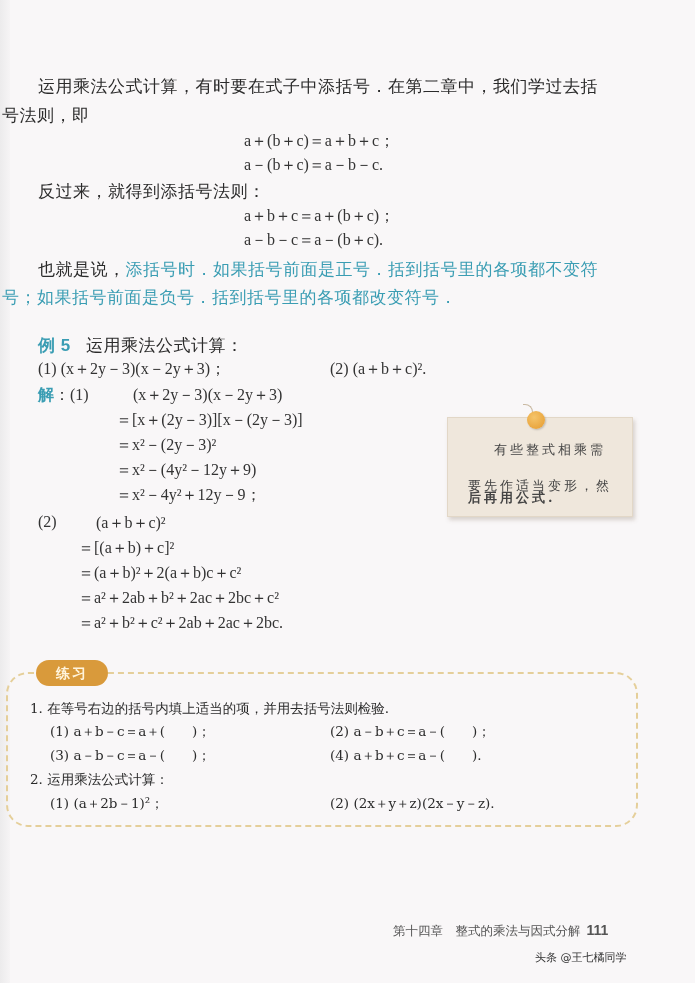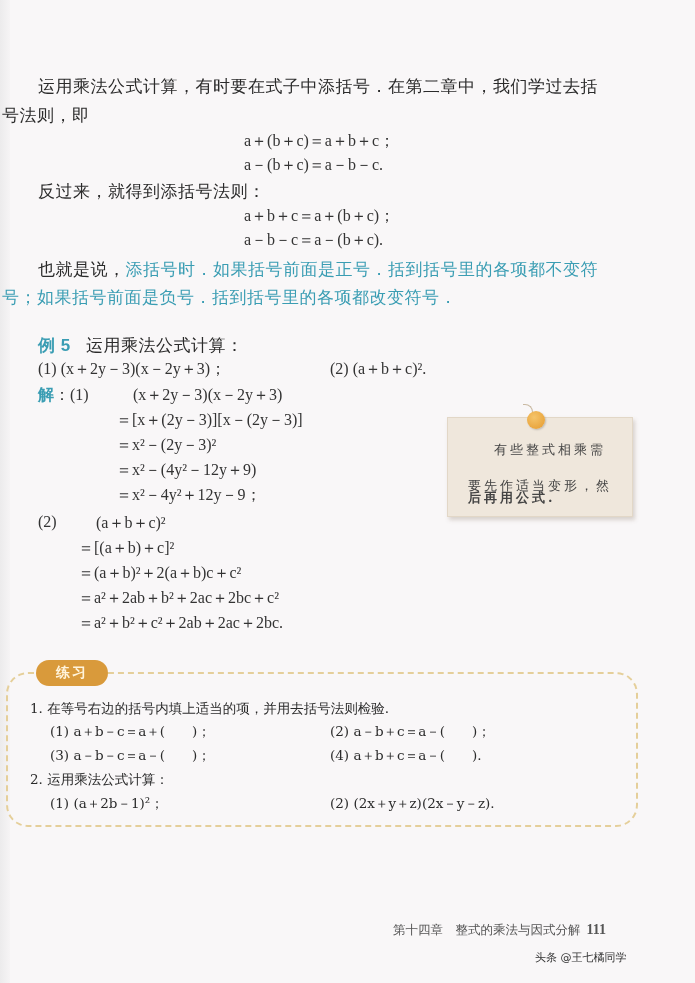--- a/index.html
+++ b/index.html
@@ -36,26 +36,26 @@
     border-top: 1px solid #c9b9a2; border-right: 1px solid #c9b9a2; border-radius: 0 8px 0 0;
   }
   .note-text { font-family: "DejaVu Serif", serif; font-size: 13px; color: #444; letter-spacing: 3px; line-height: 24px; position: absolute; }
 
   .practice-box {
     position: absolute; left: 6px; top: 672px; width: 632px; height: 155px;
     border: 2px dashed #e5cf9a; border-radius: 22px;
   }
   .practice-tab {
     position: absolute; left: 36px; top: 660px; width: 72px; height: 26px; border-radius: 13px;
-    background: #d99a3b; color: #fff4dc; font-family: Liberation Mono, monospace; font-weight: bold;
+    background: #d99a3b; color: #fff4dc; font-family: Liberation Sans, sans-serif; font-weight: bold;
     font-size: 14px; text-align: center; line-height: 26px; letter-spacing: 2px;
   }
   .pr { font-family: "DejaVu Serif", serif; font-size: 13.5px; color: #2b2b2b; }
   .footer { font-family: "DejaVu Serif", serif; font-size: 12.5px; color: #555; }
-  .footer .num { font-family: Liberation Serif, serif; font-weight: bold; font-size: 14px; margin-left: 6px; }
+  .footer .num { font-family: Liberation Sans, sans-serif; font-weight: bold; font-size: 14px; margin-left: 6px; }
   .watermark { font-family: "DejaVu Sans", sans-serif; font-size: 11px; color: #333; }
 </style>
 </head>
 <body>
 
 <div class="page-edge"></div>
 
 <div class="abs cn" style="left:38px;top:75px;">运用乘法公式计算，有时要在式子中添括号．在第二章中，我们学过去括</div>
 <div class="abs cn" style="left:2px;top:104px;">号法则，即</div>
 

